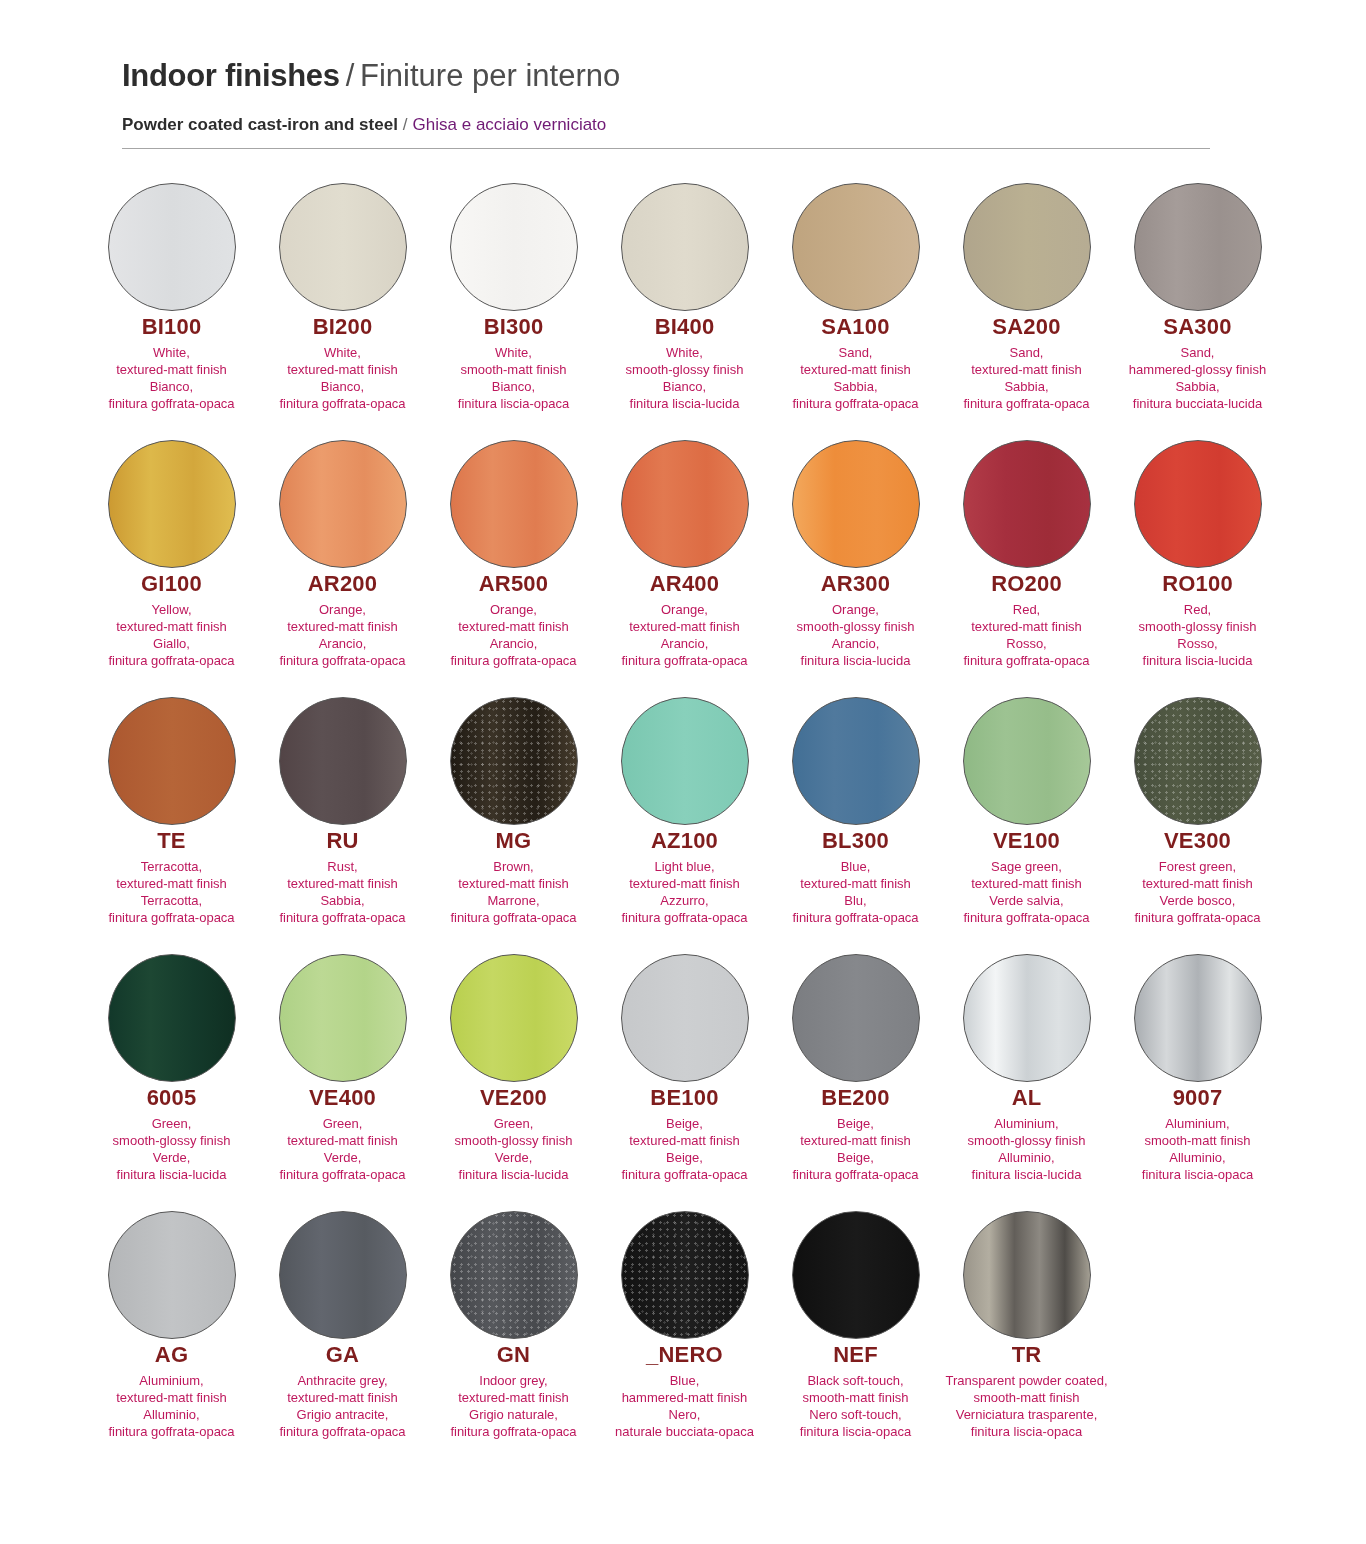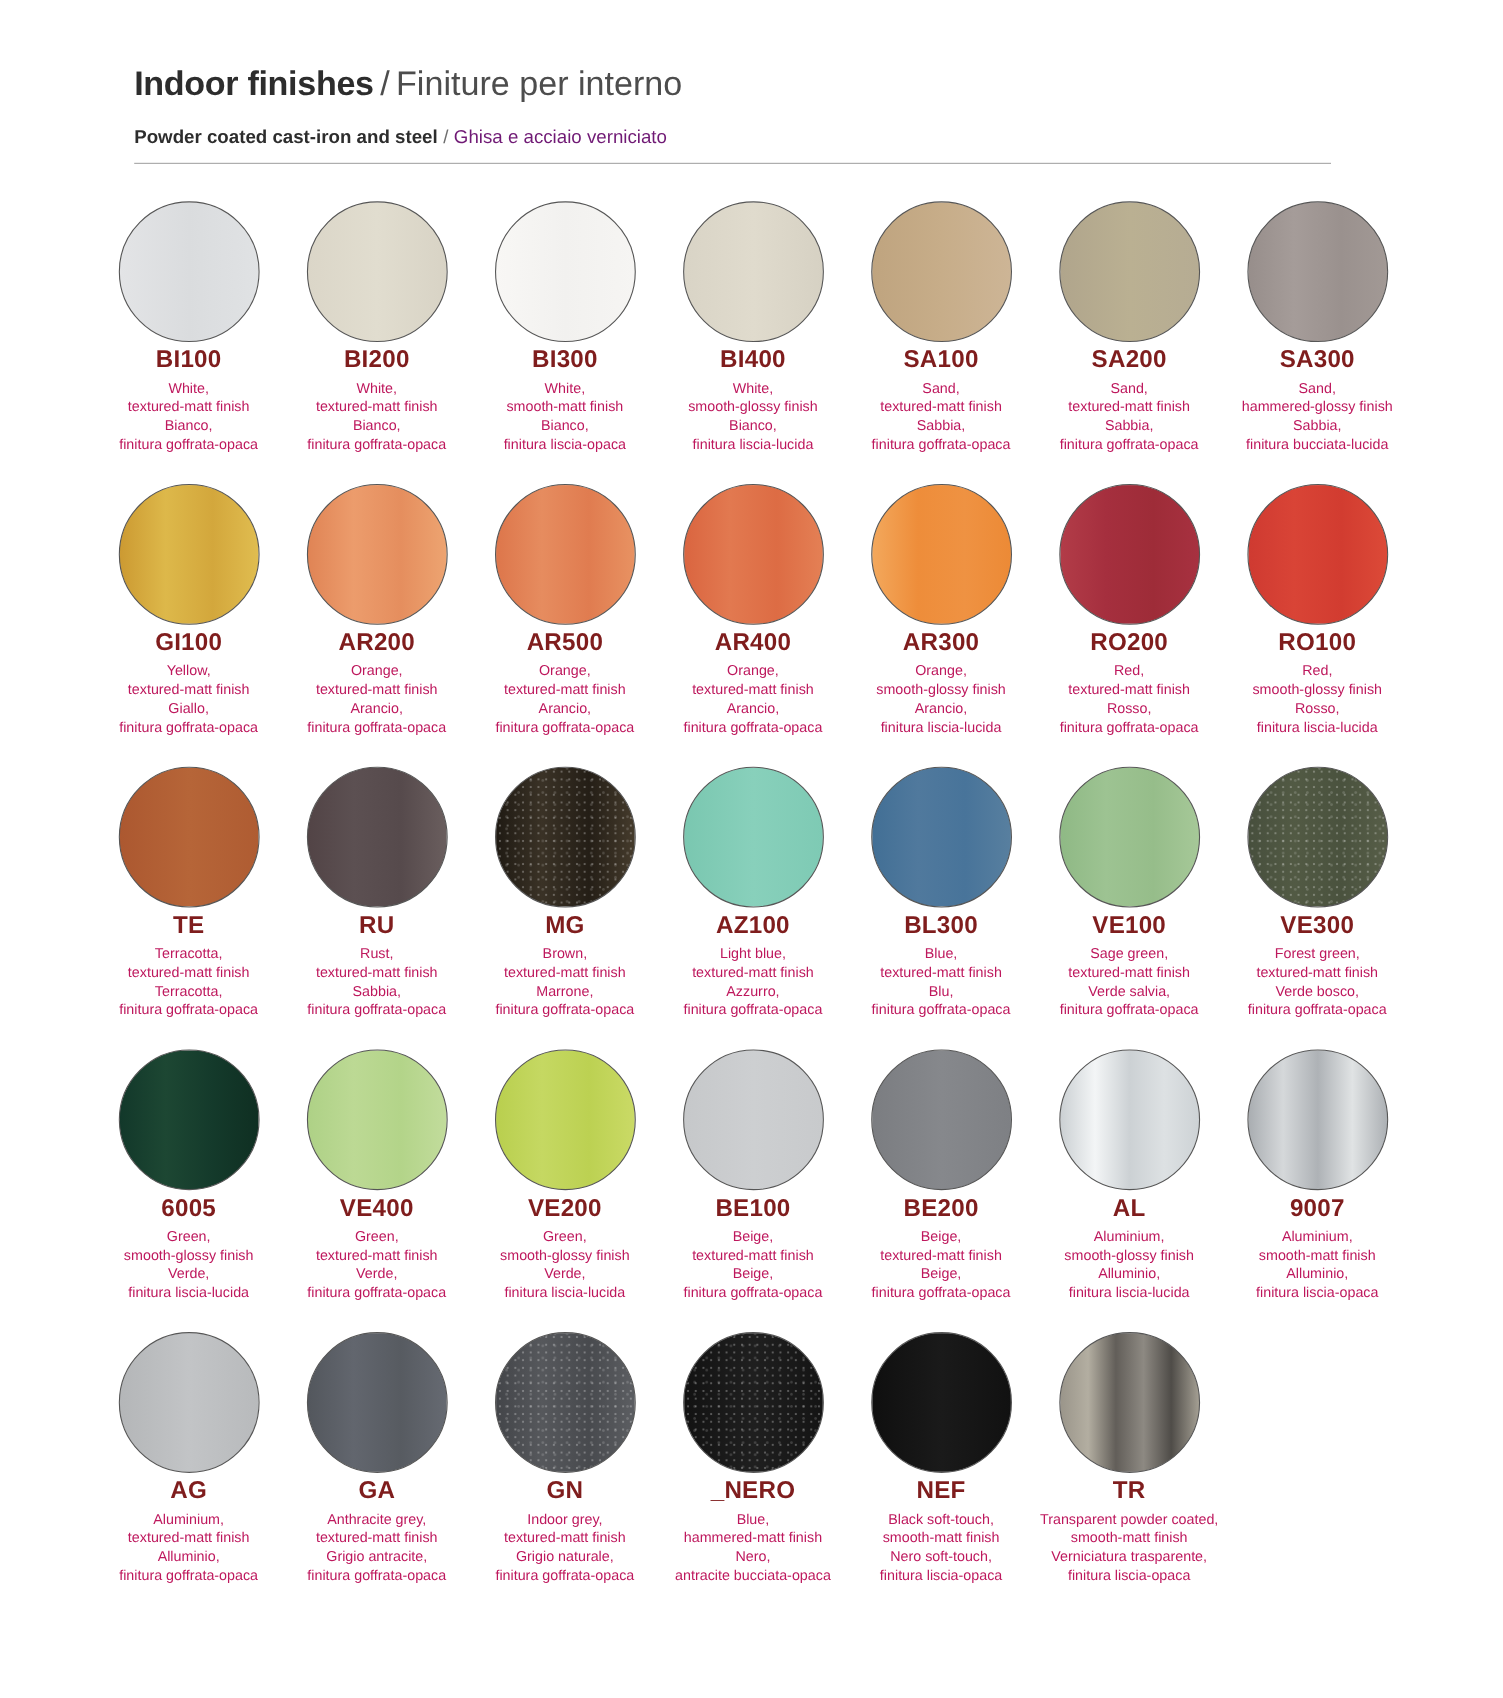--- a/index.html
+++ b/index.html
@@ -348,21 +348,21 @@
           <p>finitura goffrata-opaca</p>
         </div>
       </div>
       <div class="cell">
         <div class="circle speckled" style="background: linear-gradient(90deg, rgb(18, 18, 18) 0%, rgb(31, 31, 31) 50%, rgb(20, 20, 20) 100%);"></div>
         <div class="code">_NERO</div>
         <div class="desc">
           <p>Blue,</p>
           <p>hammered-matt finish</p>
           <p>Nero,</p>
-          <p>antracite bucciata-opaca</p>
+          <p>naturale bucciata-opaca</p>
         </div>
       </div>
       <div class="cell">
         <div class="circle" style="background: linear-gradient(90deg, rgb(15, 15, 15) 0%, rgb(26, 26, 26) 50%, rgb(17, 17, 17) 100%);"></div>
         <div class="code">NEF</div>
         <div class="desc">
           <p>Black soft-touch,</p>
           <p>smooth-matt finish</p>
           <p>Nero soft-touch,</p>
           <p>finitura liscia-opaca</p>

